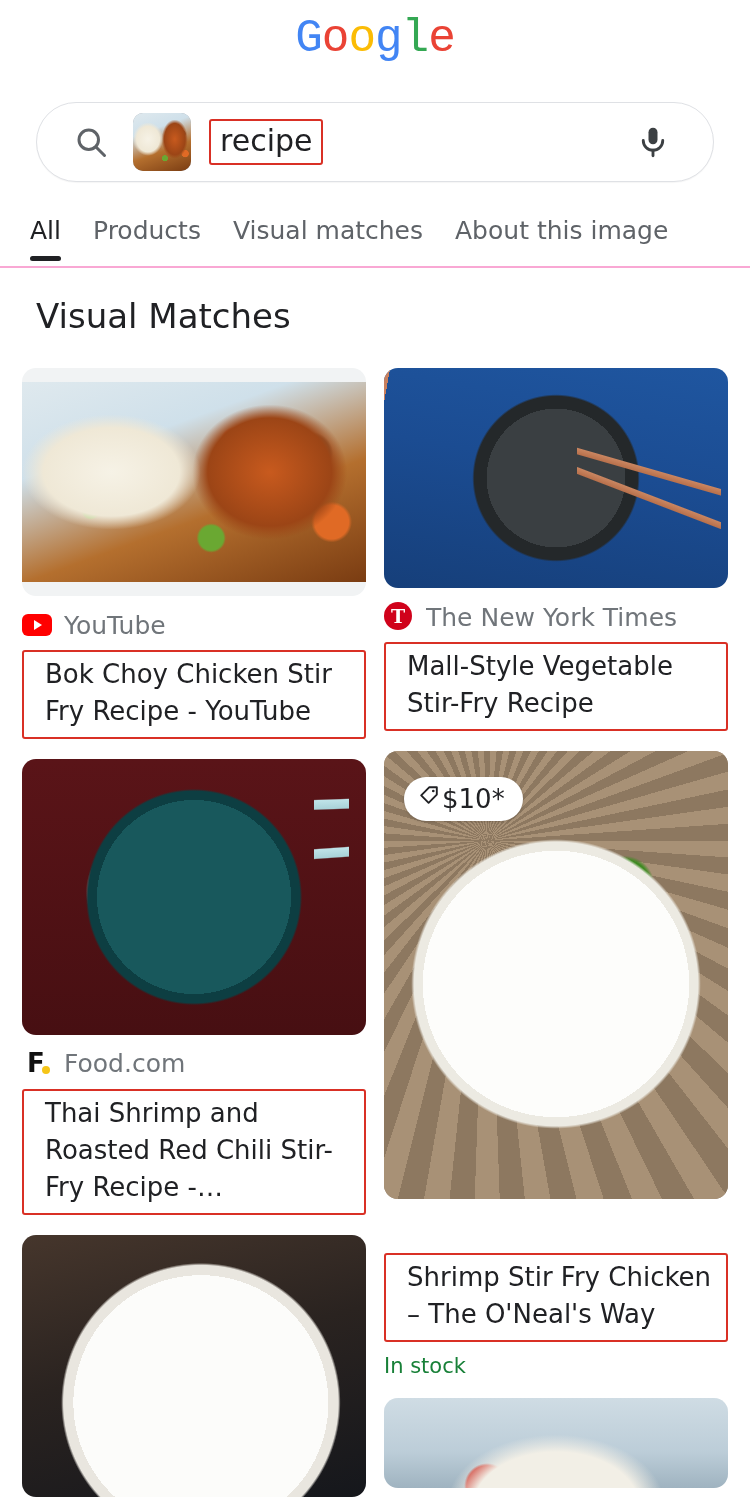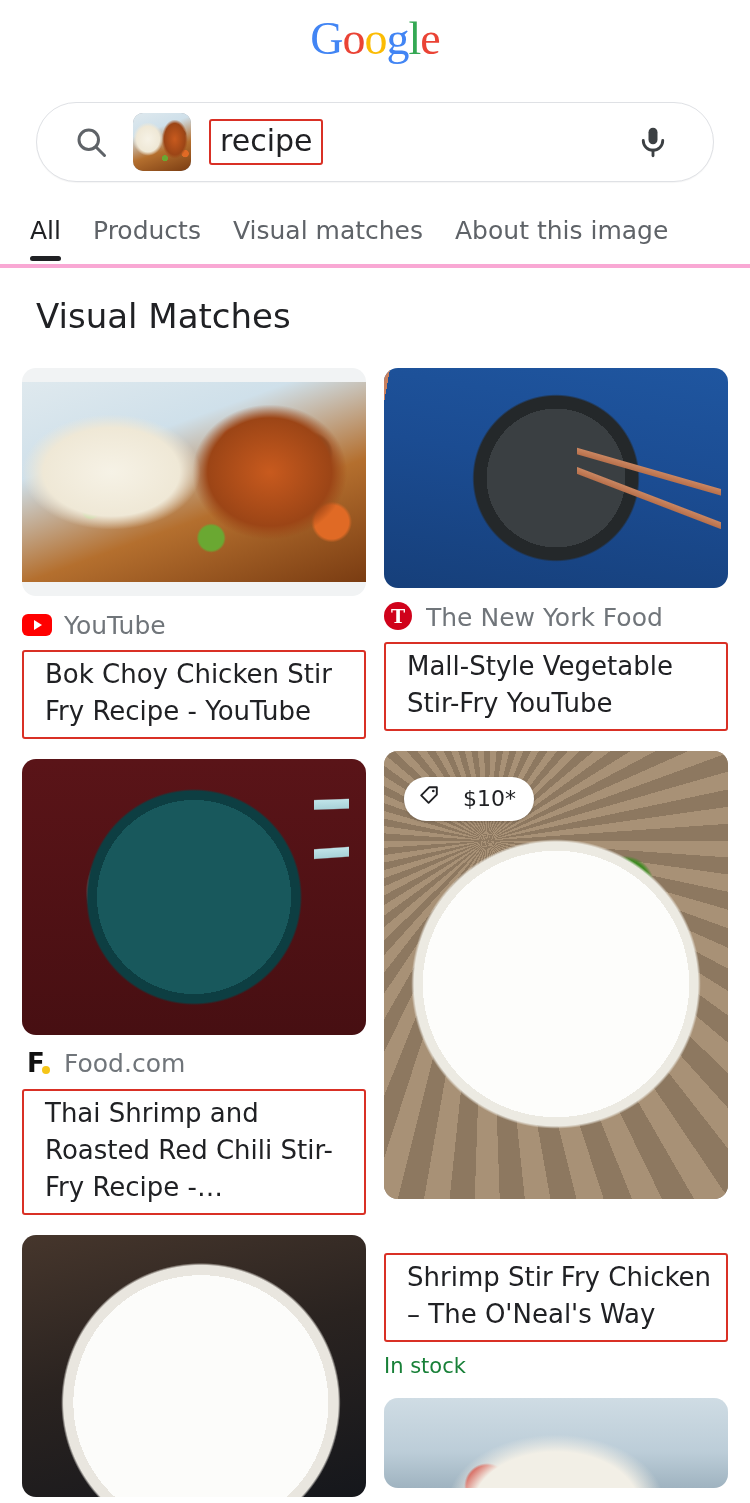--- a/index.html
+++ b/index.html
@@ -7,21 +7,21 @@
     width: 750px; height: 1503px;
     background: #ffffff;
     font-family: "Liberation Sans", sans-serif;
     overflow: hidden;
   }
   .page { position: relative; width: 750px; height: 1503px; background:#fff; }
 
   
   .logo-wrap { width: 100%; text-align: center; padding-top: 16px; }
   .glogo { font-size: 46px; letter-spacing: -1px; font-weight: 400;
-           font-family: Liberation Serif, serif; line-height: 1; }
+           font-family: Liberation Mono, monospace; line-height: 1; }
   .glogo span { display: inline-block; }
 
   
   .searchbar {
     position: absolute; left: 36px; top: 102px;
     width: 678px; height: 80px;
     border: 1px solid #dfe1e5; border-radius: 40px;
     background: #fff; display: flex; align-items: center;
     box-shadow: 0 1px 1px rgba(0,0,0,0.04);
   }
@@ -36,21 +36,21 @@
     margin-left: 18px; border: 2px solid #d93025; border-radius: 3px;
     padding: 3px 9px 5px 9px; background: #fff;
   }
   .query-text { font-size: 30px; color:#202124; line-height: 1.15;
                 font-family:"DejaVu Sans", sans-serif; }
   .mic { margin-left: auto; margin-right: 42px; display:flex; align-items:center; }
 
   
   .tabs {
     position: absolute; left: 0; top: 200px; width: 750px; height: 68px;
-    display: flex; align-items: flex-start; border-bottom: 4px solid #f9a8d4;
+    display: flex; align-items: flex-start; border-bottom: 2px solid #f9a8d4;
     overflow: hidden;
   }
   .tab {
     font-size: 25px; color: #5f6368; white-space: nowrap;
     padding: 16px 0 0 0; position: relative;
     font-family:"DejaVu Sans", sans-serif;
   }
   .tab:nth-child(1){ margin-left: 30px; }
   .tab + .tab { margin-left: 32px; }
   .tab.active { color: #202124; font-weight: 500; }
@@ -93,24 +93,24 @@
   .title {
     font-size: 26px; line-height: 1.42; color: #202124; font-weight: 500;
     font-family:"DejaVu Sans", sans-serif;
   }
   .instock { margin-top: 12px; font-size: 21px; color:#188038;
              font-family:"DejaVu Sans", sans-serif; }
 
   .pricebadge {
     position: absolute; left: 20px; top: 26px;
     background: #ffffff; border-radius: 22px;
-    height: 44px; display:flex; align-items:center; gap: 21px;
+    height: 44px; display:flex; align-items:center; gap: 0;
     padding: 0 18px 0 14px;
     box-shadow: 0 1px 3px rgba(0,0,0,0.18);
-    font-size: 22px; color:#202124; font-weight: 500;
+    font-size: 26px; color:#202124; font-weight: 500;
     font-family:"DejaVu Sans", sans-serif;
   }
 
   
   .ph { position:absolute; inset:0; }
 
   
   .p1 { background:
       radial-gradient(ellipse 36% 40% at 26% 45%, #f6f2e6 0%, #efe8d6 55%, rgba(239,232,214,0) 72%),
       radial-gradient(circle at 14% 30%, #2e2a22 0 1.2%, transparent 1.6%),
@@ -309,24 +309,24 @@
         <div class="card">
           <div class="imgwrap">
             <div class="photo" style="height: 220px;">
               <div class="ph p2"></div>
             </div>
           </div>
           <div class="srcrow">
             <span class="favicon">
               <span class="fav-nyt">T</span>
             </span>
-            <span class="srcname">The New York Food</span>
+            <span class="srcname">The New York Times</span>
           </div>
           <div class="titlebox">
-            <div class="title">Mall-Style Vegetable Stir-Fry YouTube</div>
+            <div class="title">Mall-Style Vegetable Stir-Fry Recipe</div>
           </div>
         </div>
         <div class="card">
           <div class="imgwrap">
             <div class="photo" style="height: 448px;">
               <div class="ph p4"></div>
             </div>
             <div class="pricebadge">
               <span><svg width="24" height="24" viewBox="0 0 24 24" fill="none" stroke="#202124" stroke-width="1.9">
                   <path d="M3.2 11.4 11.4 3.2h7.4v7.4l-8.2 8.2z" stroke-linejoin="round"></path>

